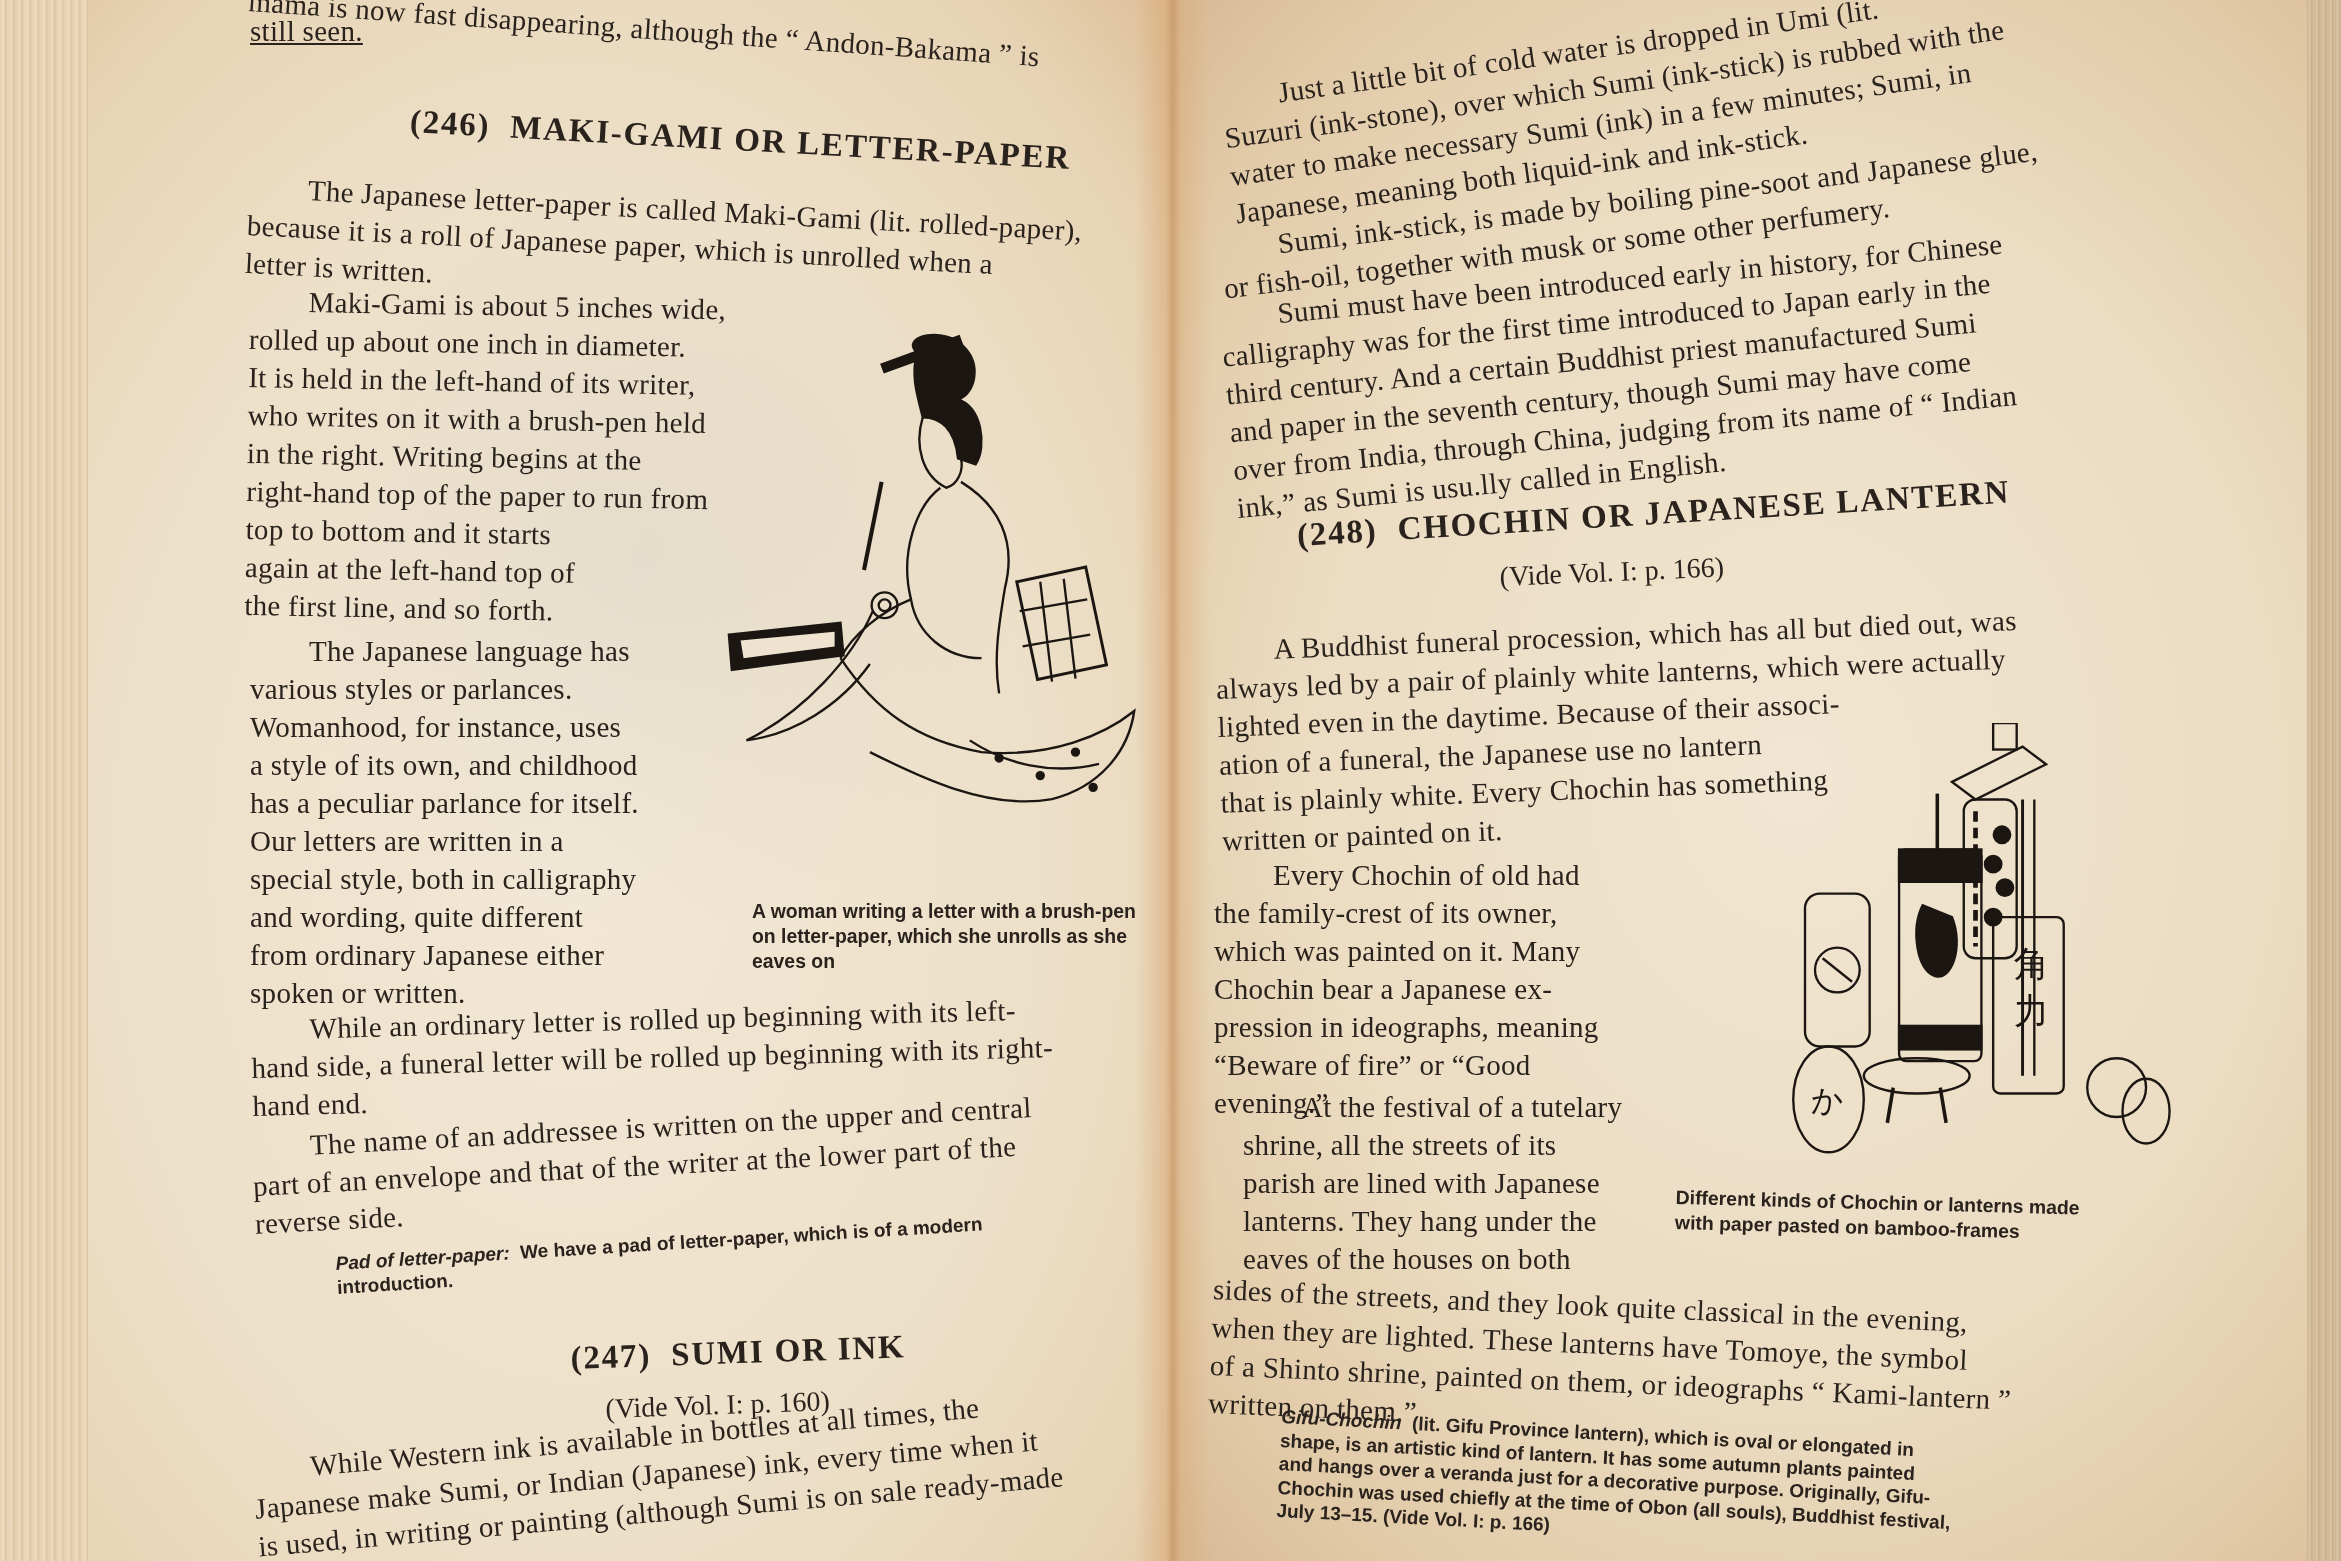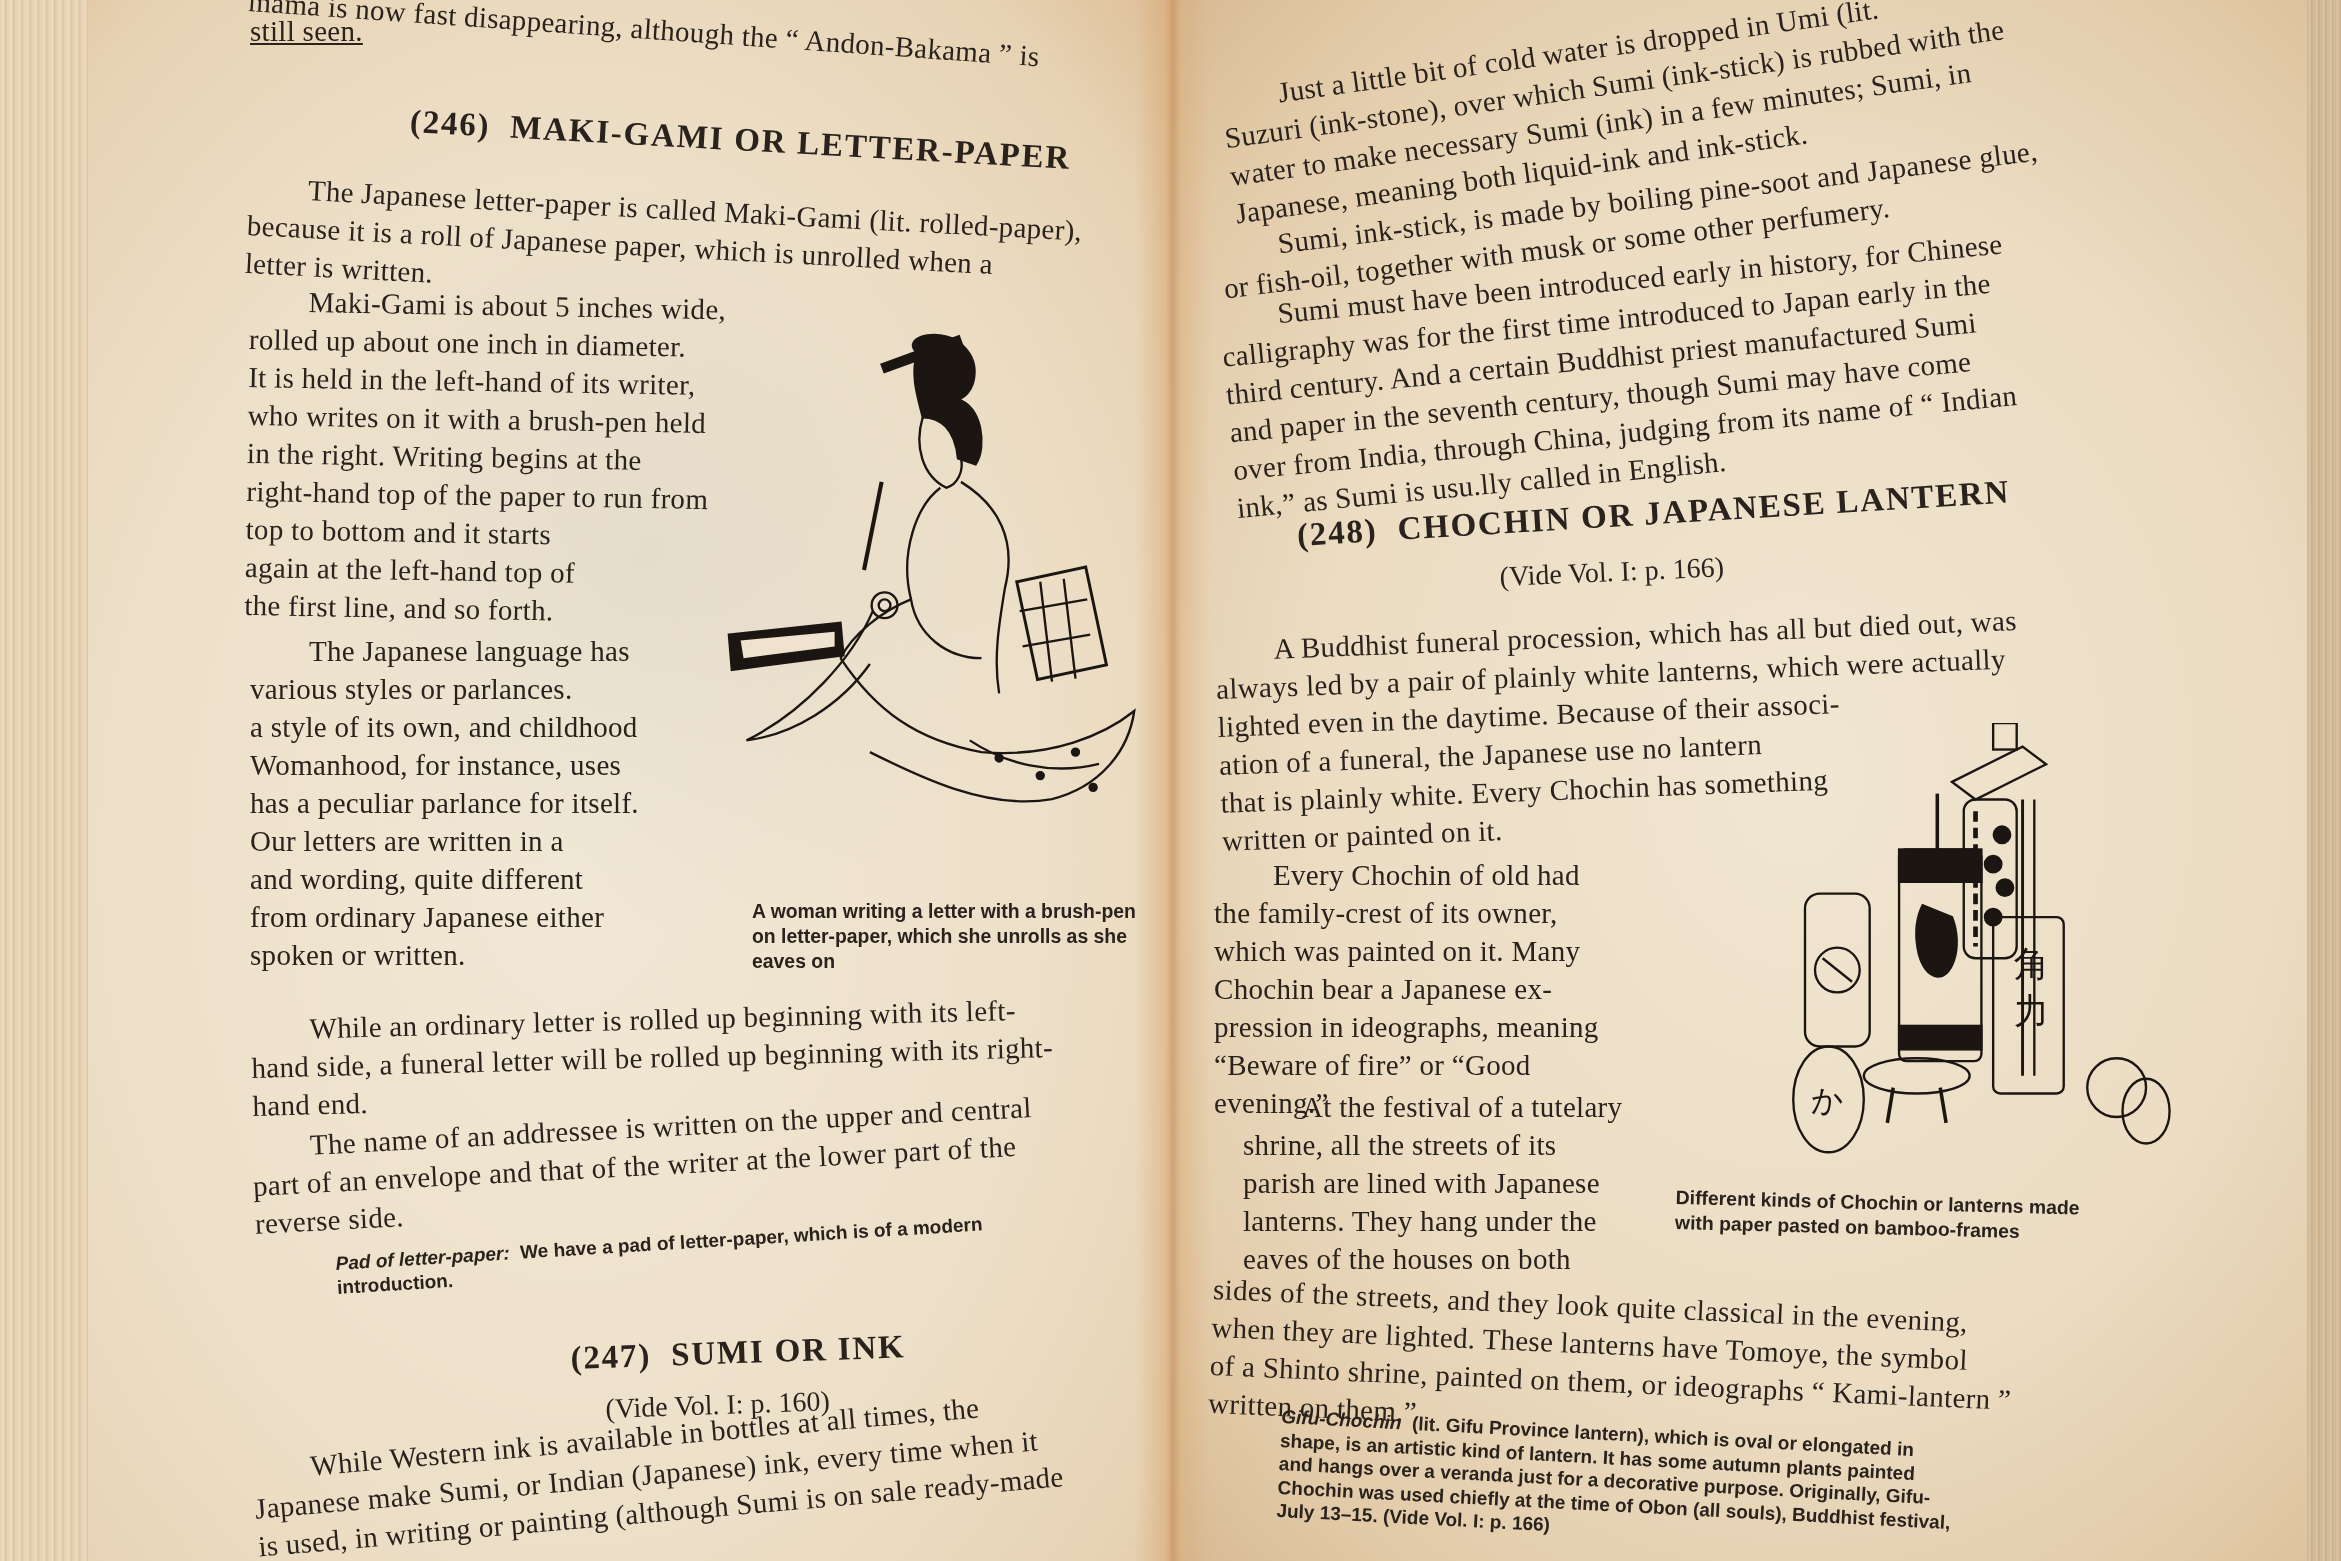--- a/index.html
+++ b/index.html
@@ -80,24 +80,25 @@
     <span class="line">in the right. Writing begins at the</span>
     <span class="line">right-hand top of the paper to run from</span>
     <span class="line">top to bottom and it starts</span>
     <span class="line">again at the left-hand top of</span>
     <span class="line">the first line, and so forth.</span>
   </div>
 
   <div class="blk body-text" style="left:162px;top:632px;">
     <span class="line indent">The Japanese language has</span>
     <span class="line">various styles or parlances.</span>
+    <span class="line">Womanhood, for instance, uses</span>
     <span class="line">a style of its own, and childhood</span>
-    <span class="line">Womanhood, for instance, uses</span>
     <span class="line">has a peculiar parlance for itself.</span>
     <span class="line">Our letters are written in a</span>
+    <span class="line">special style, both in calligraphy</span>
     <span class="line">and wording, quite different</span>
     <span class="line">from ordinary Japanese either</span>
     <span class="line">spoken or written.</span>
   </div>
 
   <div class="illus" style="left:635px;top:329px;width:423px;height:529px;">
     <svg width="423" height="529" viewBox="0 0 720 900" fill="none" stroke="#1c1612" stroke-width="4">
 
       <path d="M330 40 C300 10 380 -5 410 30 C440 60 430 110 400 120 C440 130 450 200 430 230 L400 220 C395 170 370 150 340 150 C330 110 320 80 330 40 Z" fill="#1c1612"></path>
       <rect x="270" y="60" width="140" height="14" transform="rotate(-20 270 60)" fill="#1c1612"></rect>

